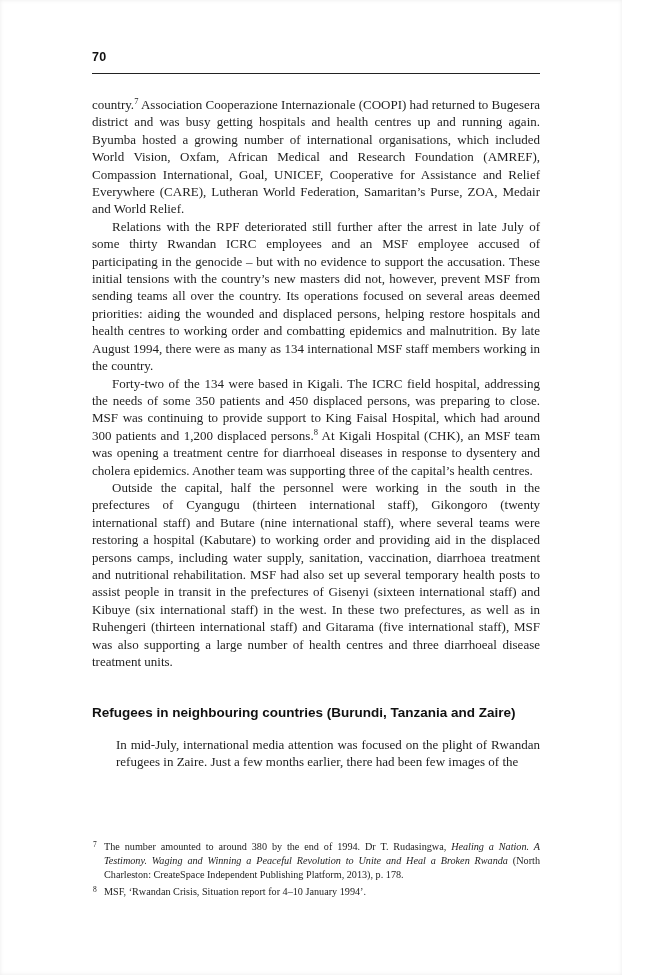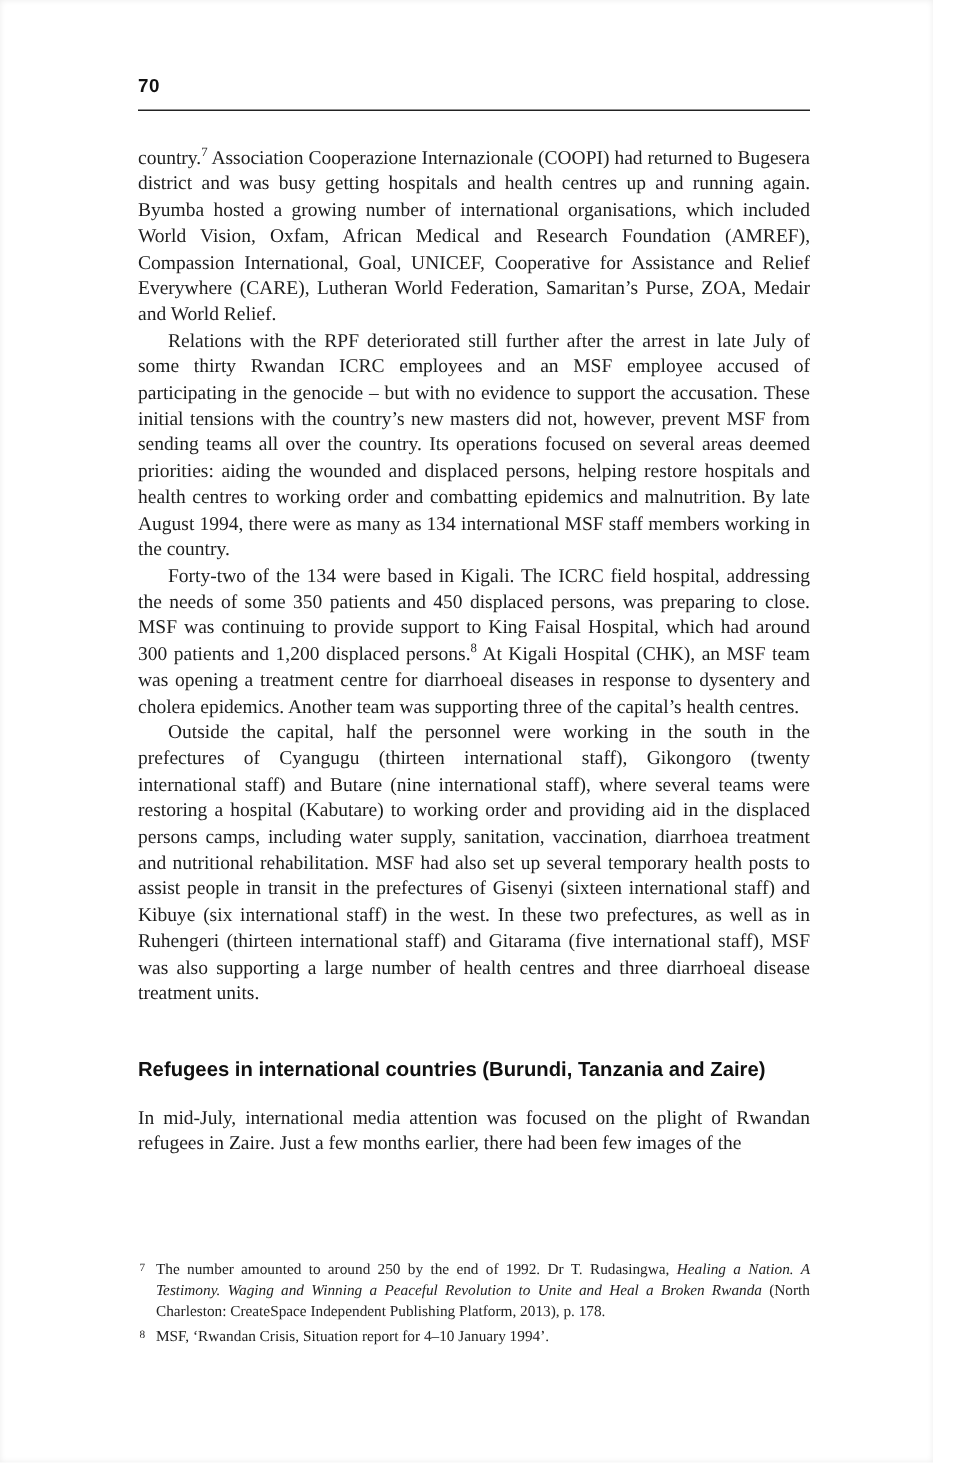--- a/index.html
+++ b/index.html
@@ -54,20 +54,21 @@
     margin-top: 34px;
     margin-bottom: 14px;
     text-align: left;
     text-indent: 0;
   }
 
   .opening-para {
     font-size: 13px;
     line-height: 17.4px;
     text-align: justify;
+    margin-left: 24px;
   }
 
   .footnotes {
     position: absolute;
     left: 92px;
     right: 82px;
     bottom: 76px;
     font-size: 10.2px;
     line-height: 14px;
     color: #222;
@@ -94,23 +95,23 @@
 
   <main class="body-text">
     <p class="para"><span>country.</span><sup class="fn-ref">7</sup><span> Association Cooperazione Internazionale (COOPI) had returned to Bugesera district and was busy getting hospitals and health centres up and running again. Byumba hosted a growing number of international organisations, which included World Vision, Oxfam, African Medical and Research Foundation (AMREF), Compassion International, Goal, UNICEF, Cooperative for Assistance and Relief Everywhere (CARE), Lutheran World Federation, Samaritan’s Purse, ZOA, Medair and World Relief.</span></p>
 
     <p class="para indent">Relations with the RPF deteriorated still further after the arrest in late July of some thirty Rwandan ICRC employees and an MSF employee accused of participating in the genocide – but with no evidence to support the accusation. These initial tensions with the country’s new masters did not, however, prevent MSF from sending teams all over the country. Its operations focused on several areas deemed priorities: aiding the wounded and displaced persons, helping restore hospitals and health centres to working order and combatting epidemics and malnutrition. By late August 1994, there were as many as 134 international MSF staff members working in the country.</p>
 
     <p class="para indent"><span>Forty-two of the 134 were based in Kigali. The ICRC field hospital, addressing the needs of some 350 patients and 450 displaced persons, was preparing to close. MSF was continuing to provide support to King Faisal Hospital, which had around 300 patients and 1,200 displaced persons.</span><sup class="fn-ref">8</sup><span> At Kigali Hospital (CHK), an MSF team was opening a treatment centre for diarrhoeal diseases in response to dysentery and cholera epidemics. Another team was supporting three of the capital’s health centres.</span></p>
 
     <p class="para indent">Outside the capital, half the personnel were working in the south in the prefectures of Cyangugu (thirteen international staff), Gikongoro (twenty international staff) and Butare (nine international staff), where several teams were restoring a hospital (Kabutare) to working order and providing aid in the displaced persons camps, including water supply, sanitation, vaccination, diarrhoea treatment and nutritional rehabilitation. MSF had also set up several temporary health posts to assist people in transit in the prefectures of Gisenyi (sixteen international staff) and Kibuye (six international staff) in the west. In these two prefectures, as well as in Ruhengeri (thirteen international staff) and Gitarama (five international staff), MSF was also supporting a large number of health centres and three diarrhoeal disease treatment units.</p>
 
-    <h2 class="section-heading">Refugees in international countries (Burundi, Tanzania and Zaire)</h2>
+    <h2 class="section-heading">Refugees in neighbouring countries (Burundi, Tanzania and Zaire)</h2>
 
     <p class="para opening-para">In mid-July, international media attention was focused on the plight of Rwandan refugees in Zaire. Just a few months earlier, there had been few images of the</p>
   </main>
 
   <footer class="footnotes">
-    <div class="footnote"><span class="fn-marker">7</span><span>The number amounted to around 250 by the end of 1992. Dr T. Rudasingwa, </span><span class="italic">Healing a Nation. A Testimony. Waging and Winning a Peaceful Revolution to Unite and Heal a Broken Rwanda</span><span> (North Charleston: CreateSpace Independent Publishing Platform, 2013), p. 178.</span></div>
+    <div class="footnote"><span class="fn-marker">7</span><span>The number amounted to around 380 by the end of 1994. Dr T. Rudasingwa, </span><span class="italic">Healing a Nation. A Testimony. Waging and Winning a Peaceful Revolution to Unite and Heal a Broken Rwanda</span><span> (North Charleston: CreateSpace Independent Publishing Platform, 2013), p. 178.</span></div>
     <div class="footnote"><span class="fn-marker">8</span><span>MSF, ‘Rwandan Crisis, Situation report for 4–10 January 1994’.</span></div>
   </footer>
 
 </div>
 
 </body></html>

